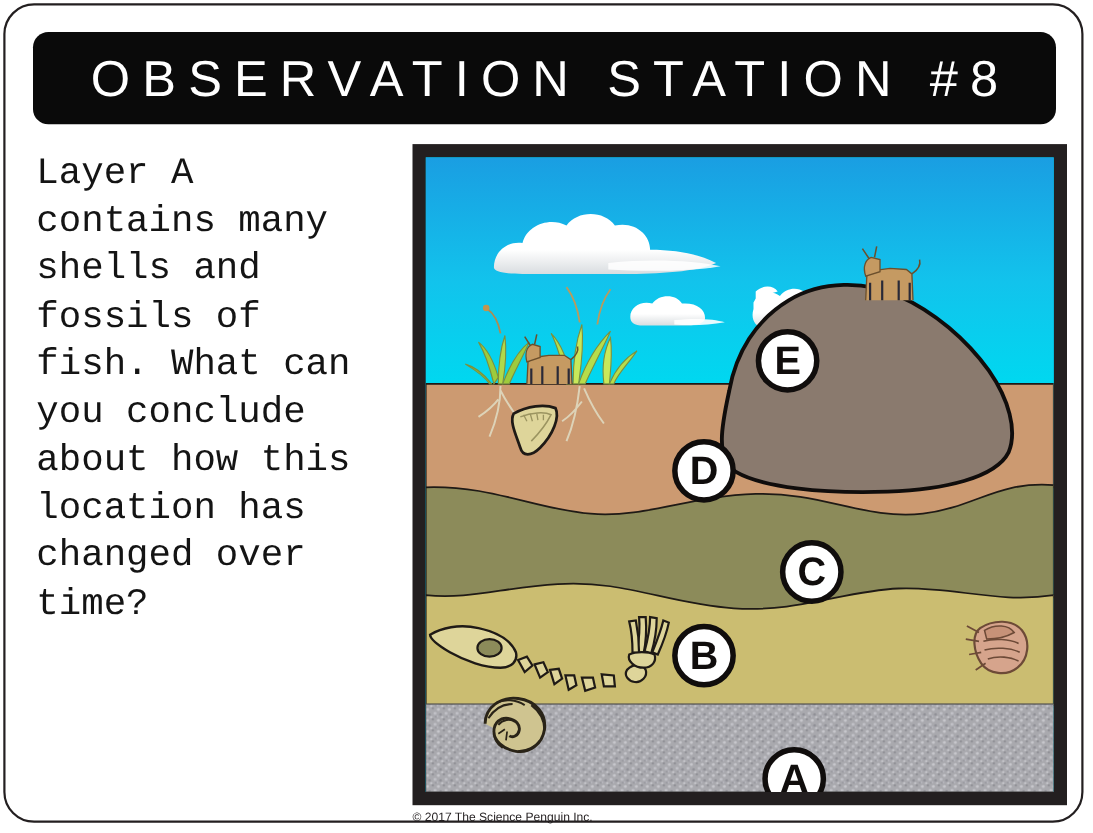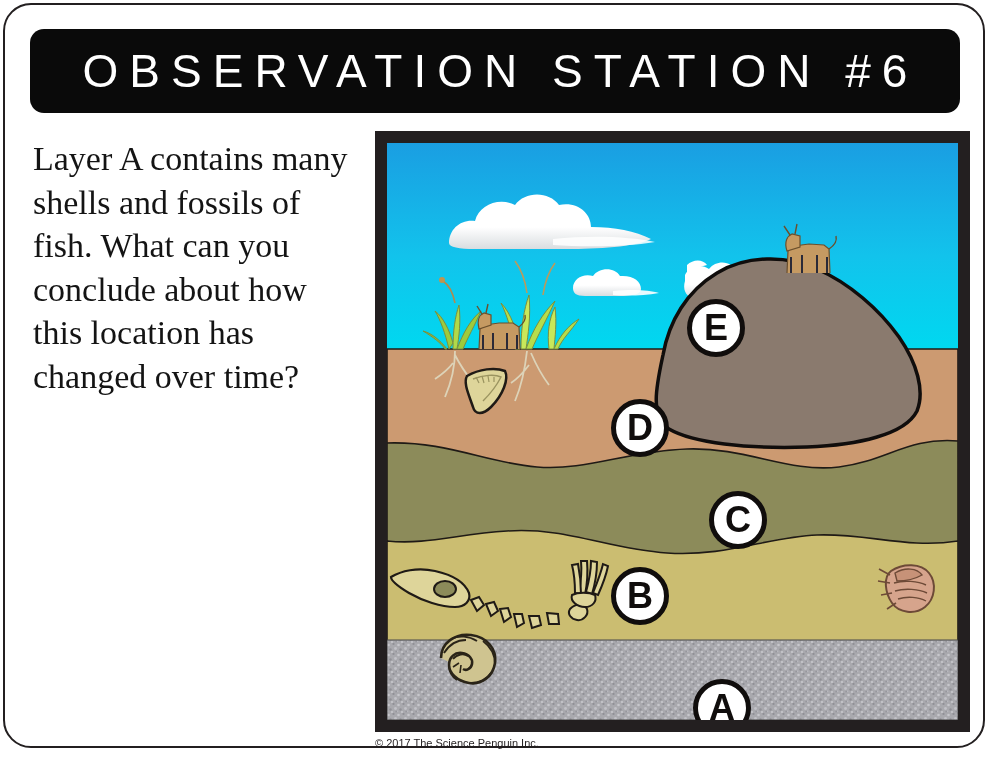--- a/index.html
+++ b/index.html
@@ -31,21 +31,21 @@
     text-indent:11px;
     font-family:"Liberation Sans", sans-serif;
     white-space:nowrap;
   }
   
   .question{
     position:absolute;left:28px;top:132px;width:320px;
     font-size:34px;
     line-height:1.28;
     color:#141414;
-    font-family:Liberation Serif, serif;
+    font-family:Liberation Mono, monospace;
     font-weight:400;
     letter-spacing:0px;
   }
   
   .illus-frame{
     position:absolute;left:370px;top:126px;width:595px;height:601px;
     background:#231f20;
     padding:12px;
     box-sizing:border-box;
   }
@@ -72,21 +72,21 @@
     line-height:1;
     z-index:40;
   }
 </style>
 </head>
 <body>
 
 <div class="card">
 
   <div class="title-bar">
-    <div class="title-text">OBSERVATION STATION #6</div>
+    <div class="title-text">OBSERVATION STATION #8</div>
   </div>
 
   <div class="question">Layer A contains many shells and fossils of fish. What can you conclude about how this location has changed over time?</div>
 
   <div class="illus-frame">
     <div class="illus">
 
       <svg viewBox="0 0 571 577" preserveAspectRatio="none" style="position:absolute;left:0;top:0;width:100%;height:100%;">
         <defs>
           <linearGradient id="skyGrad" x1="0" y1="0" x2="0" y2="1">

